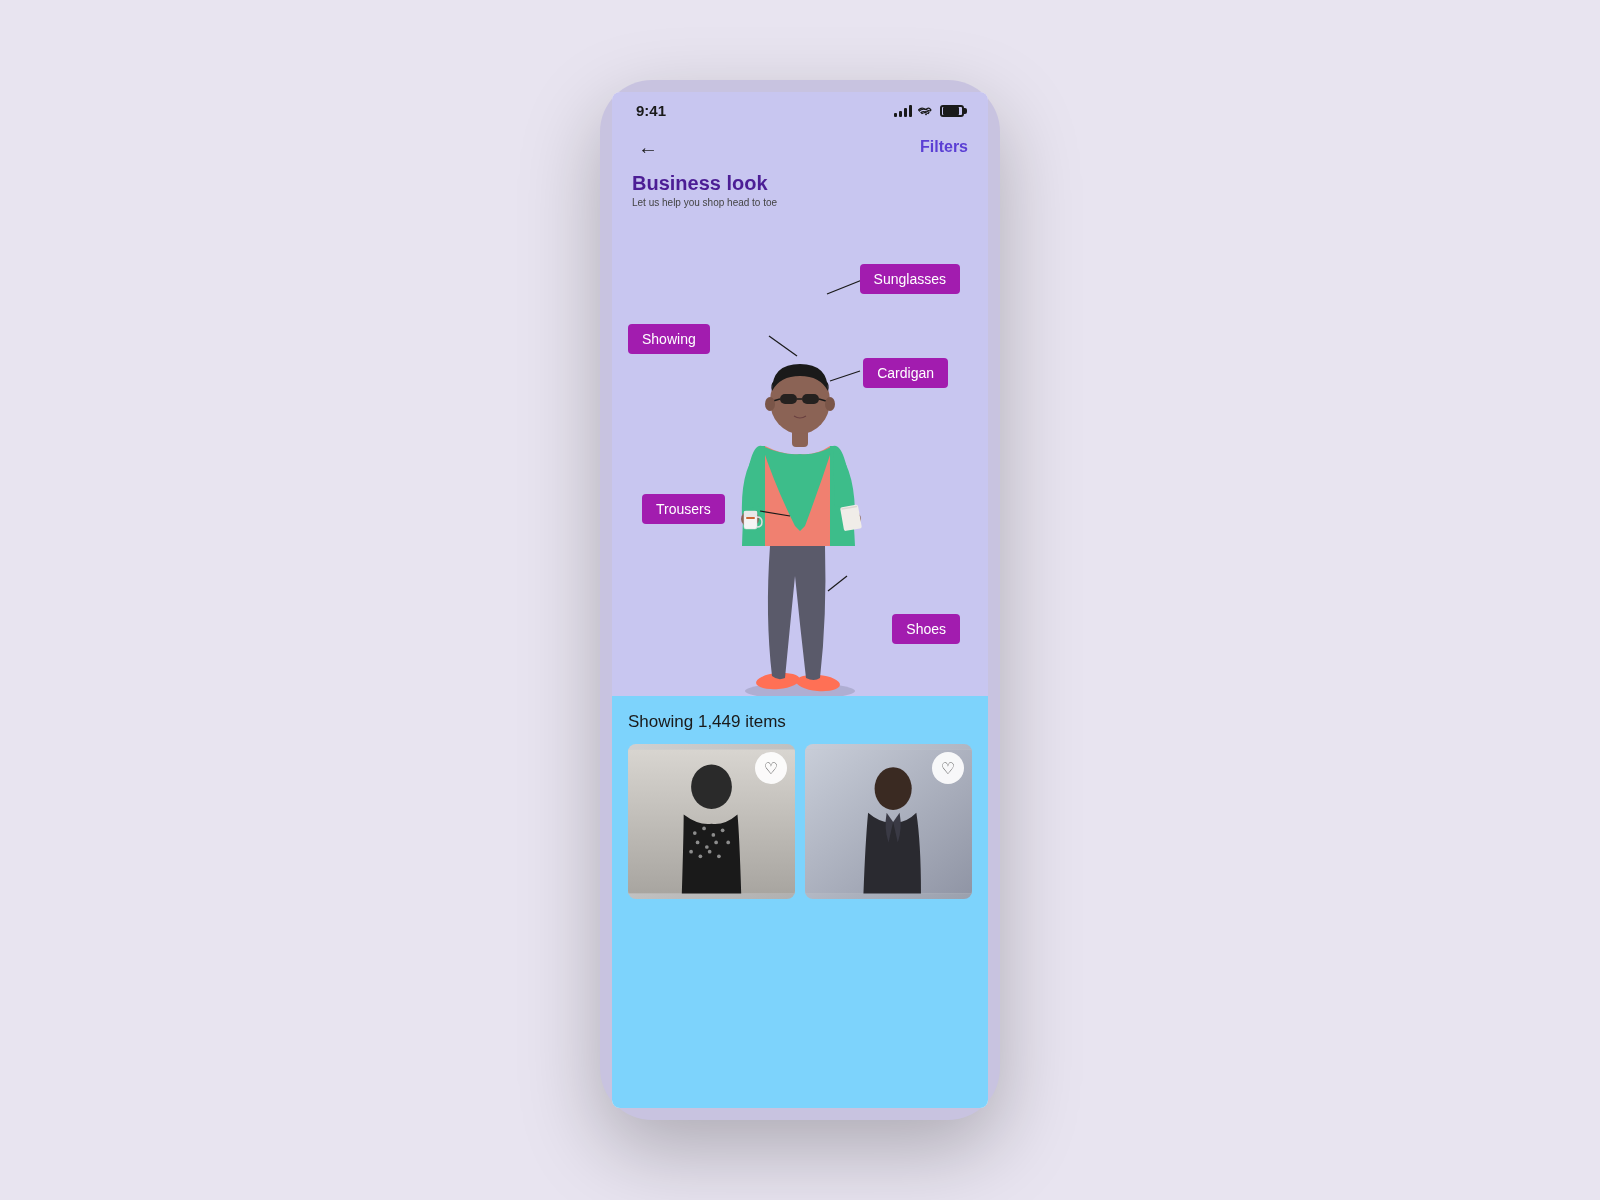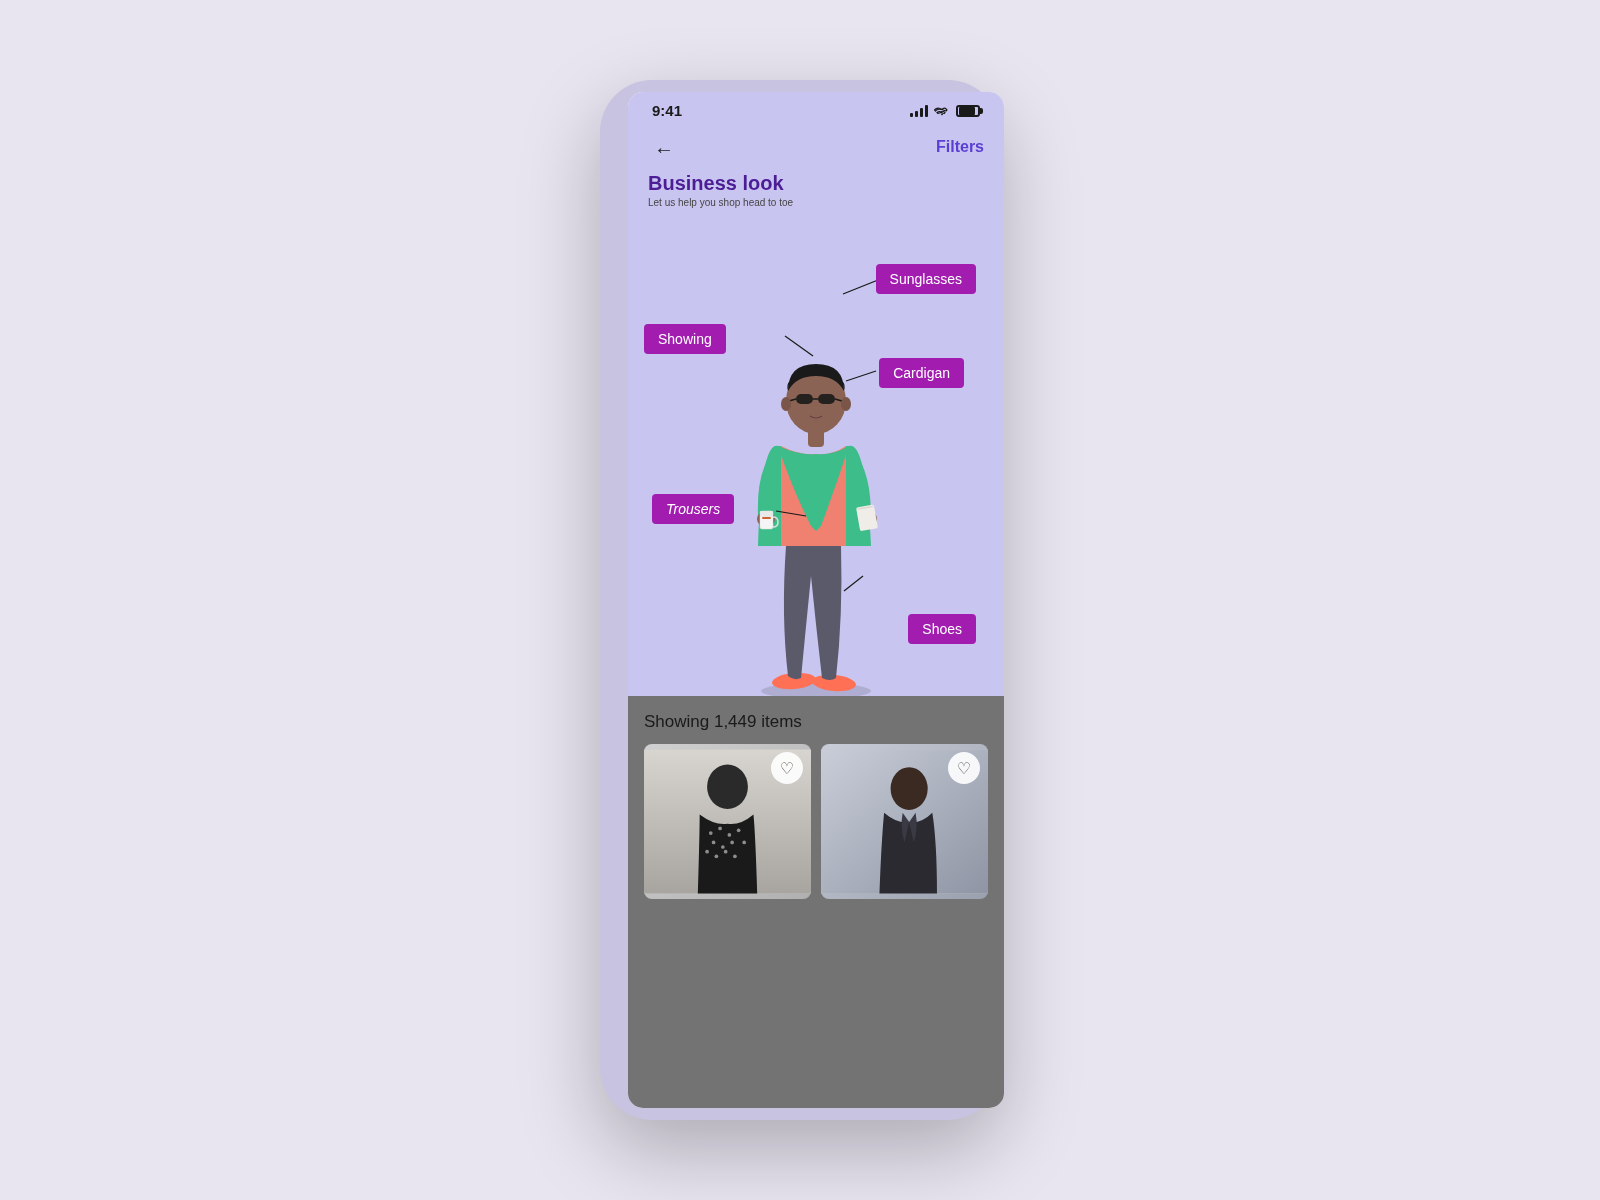--- a/index.html
+++ b/index.html
@@ -20,26 +20,25 @@
       height: 1040px;
       background: #c8c3e0;
       border-radius: 52px;
       padding: 12px;
       box-shadow: 0 30px 80px rgba(0,0,0,0.25);
     }
 
     .phone-screen {
       width: 100%;
       height: 100%;
-      border-radius: 15px;
+      border-radius: 8px;
       overflow: hidden;
       display: flex;
       flex-direction: column;
       background: #f5f5f5;
-      margin-left: 16px;
     }
 
     
     .status-bar {
       background: #c8c6f0;
       display: flex;
       align-items: center;
       justify-content: space-between;
       padding: 10px 24px 6px;
       flex-shrink: 0;
@@ -184,21 +183,21 @@
     .connector-svg {
       position: absolute;
       top: 0; left: 0;
       width: 100%;
       height: 100%;
       pointer-events: none;
     }
 
     
     .content-section {
-      background: #737373;
+      background: #7dd3fc;
       flex: 1;
       padding: 16px 16px 0;
       border-radius: 0;
     }
 
     .items-count {
       font-size: 17px;
       color: #1a1a1a;
       margin-bottom: 12px;
     }
@@ -364,21 +363,21 @@
 
           <line x1="235" y1="360" x2="216" y2="375" stroke="#1a1a1a" stroke-width="1.2"></line>
         </svg>
 
         <div class="label-tag" style="top: 48px; right: 28px;">Sunglasses</div>
 
         <div class="label-tag" style="top: 108px; left: 16px;">Showing</div>
 
         <div class="label-tag" style="top: 142px; right: 40px;">Cardigan</div>
 
-        <div class="label-tag" style="top: 278px; left: 24px; font-style: italic;">Trousers</div>
+        <div class="label-tag" style="top: 278px; left: 30px;">Trousers</div>
 
         <div class="label-tag" style="bottom: 52px; right: 28px;">Shoes</div>
 
       </div>
     </div>
 
     <div class="content-section">
       <div class="items-count">Showing 1,449 items</div>
 
       <div class="product-grid">

